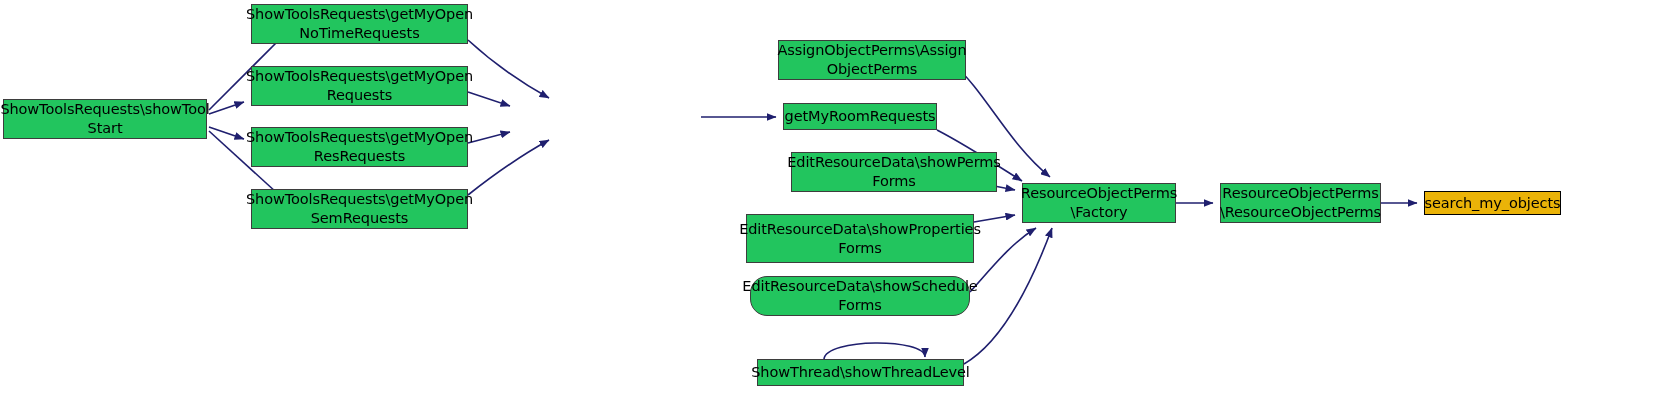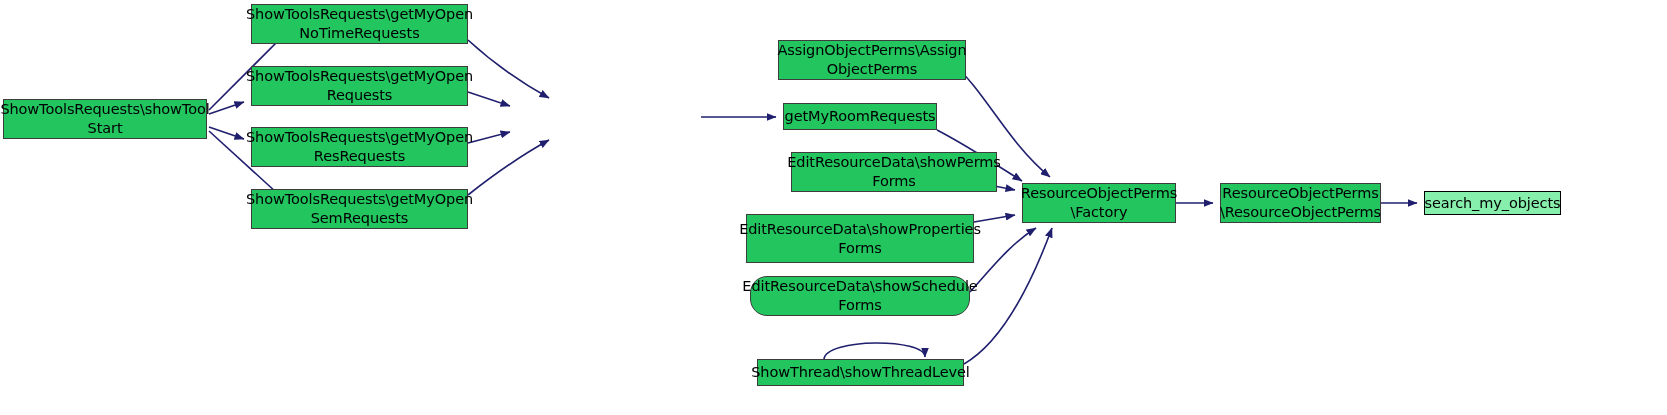--- a/index.html
+++ b/index.html
@@ -35,21 +35,21 @@
     justify-content: center;
     text-align: center;
     font-size: 14.5px;
     line-height: 1.28;
     color: #000000;
     letter-spacing: -0.1px;
     white-space: pre-line;
     padding: 0 3px;
   }
   .gnode.highlight {
-    background: #86efac;
+    background: #eab308;
     border-color: #000000;
   }
 </style>
 </head>
 <body>
 
 <div id="canvas">
 
   <svg id="edge-layer" viewBox="0 0 1667 415" xmlns="http://www.w3.org/2000/svg">
     <defs>

